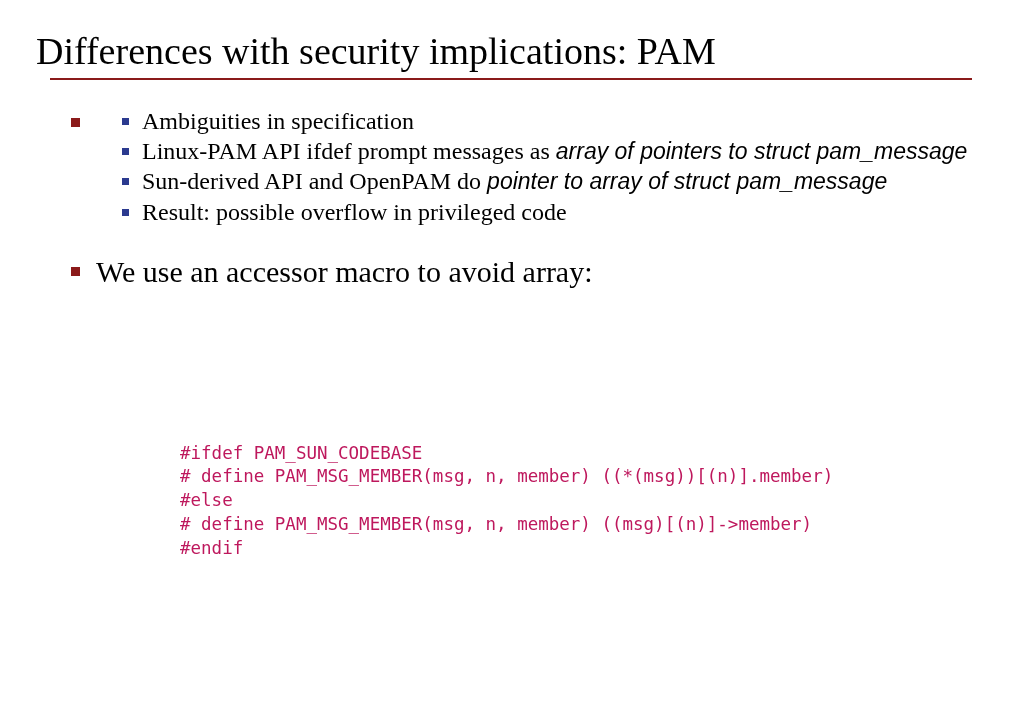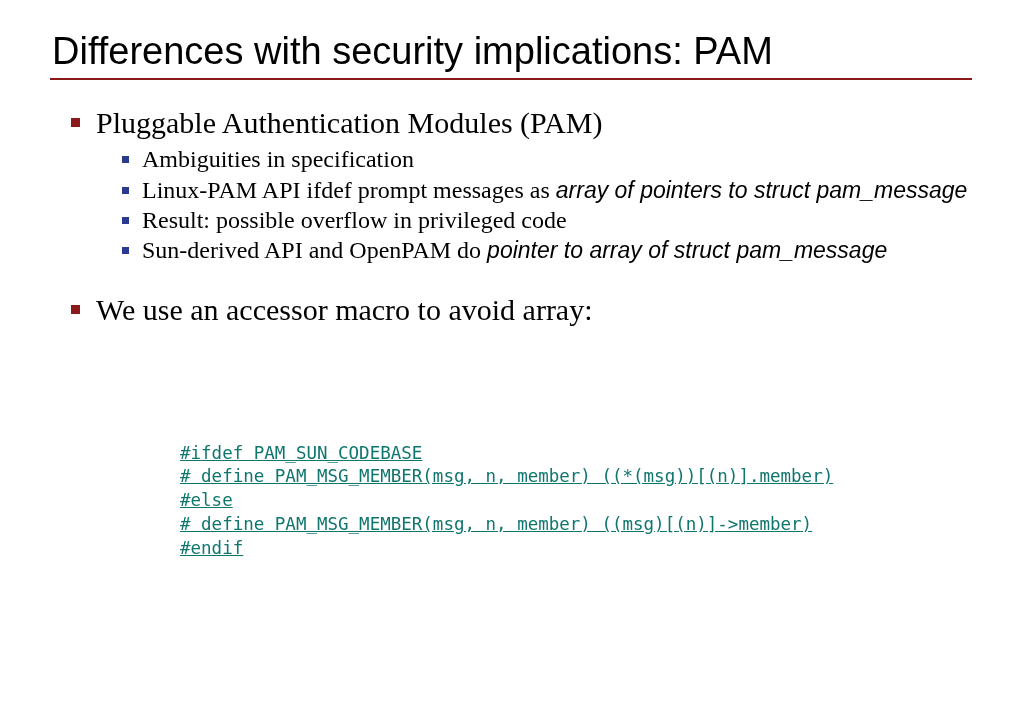--- a/index.html
+++ b/index.html
@@ -15,27 +15,27 @@
     overflow: hidden;
   }
   .slide {
     position: relative;
     width: 1024px;
     height: 724px;
     box-sizing: border-box;
   }
   .slide-title {
     position: absolute;
-    left: 52px;
+    left: 36px;
     top: 30px;
     width: 920px;
     font-size: 38px;
     line-height: 1.15;
     color: #000000;
-    font-family: Liberation Sans, sans-serif;
+    font-family: Liberation Serif, serif;
     white-space: nowrap;
   }
   .title-rule {
     position: absolute;
     left: 50px;
     top: 78px;
     width: 922px;
     height: 2px;
     background: #8a1a1a;
   }
@@ -88,57 +88,55 @@
     height: 26px;
   }
   .code-block {
     position: absolute;
     left: 180px;
     top: 424px;
     font-family: "DejaVu Sans Mono", monospace;
     font-size: 17.5px;
     line-height: 1.37;
     white-space: pre;
-    color: #0f766e;
-    text-decoration: underline;
+    color: #be185d;
   }
 </style>
 </head>
 <body>
 
 <div class="slide">
 
   <div class="slide-title">Differences with security implications: PAM</div>
   <div class="title-rule"></div>
 
   <div class="body-area">
 
     <div class="l1">
       <span class="bullet"></span>
-      <span>Pluggable Authentication Modules (PAM)</span>
     </div>
 
     <div class="l2">
       <span class="bullet"></span>
       <span>Ambiguities in specification</span>
     </div>
 
     <div class="l2">
       <span class="bullet"></span>
       <span>Linux-PAM API ifdef prompt messages as </span><span class="it">array of pointers to struct pam_message</span>
     </div>
 
     <div class="l2">
       <span class="bullet"></span>
-      <span>Result: possible overflow in privileged code</span>
+      <span>Sun-derived API and OpenPAM do </span><span class="it">pointer to array of struct pam_message</span>
     </div>
 
     <div class="l2">
       <span class="bullet"></span>
-      <span>Sun-derived API and OpenPAM do </span><span class="it">pointer to array of struct pam_message</span>
+      <span>Result: possible overflow in privileged code</span>
     </div>
 
     <div class="gap-block"></div>
 
     <div class="l1">
       <span class="bullet"></span>
       <span>We use an accessor macro to avoid array:</span>
     </div>
 
   </div>

